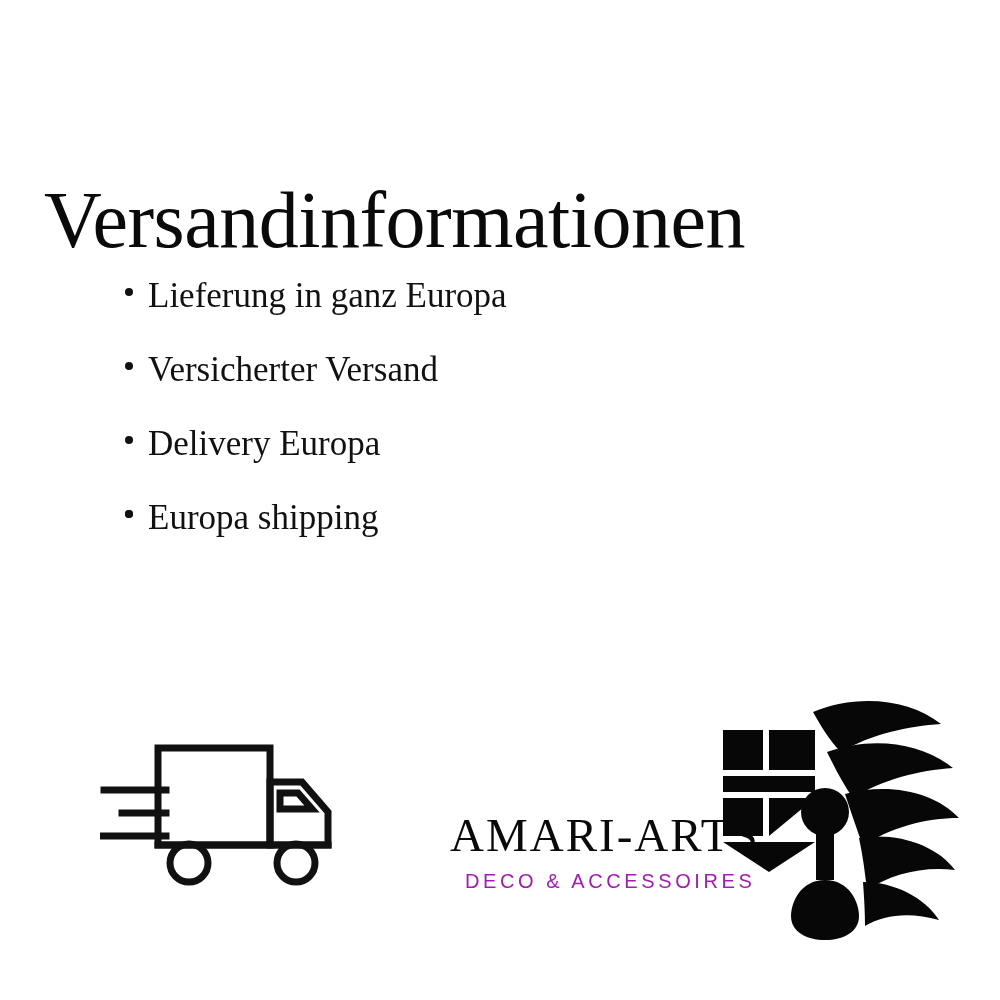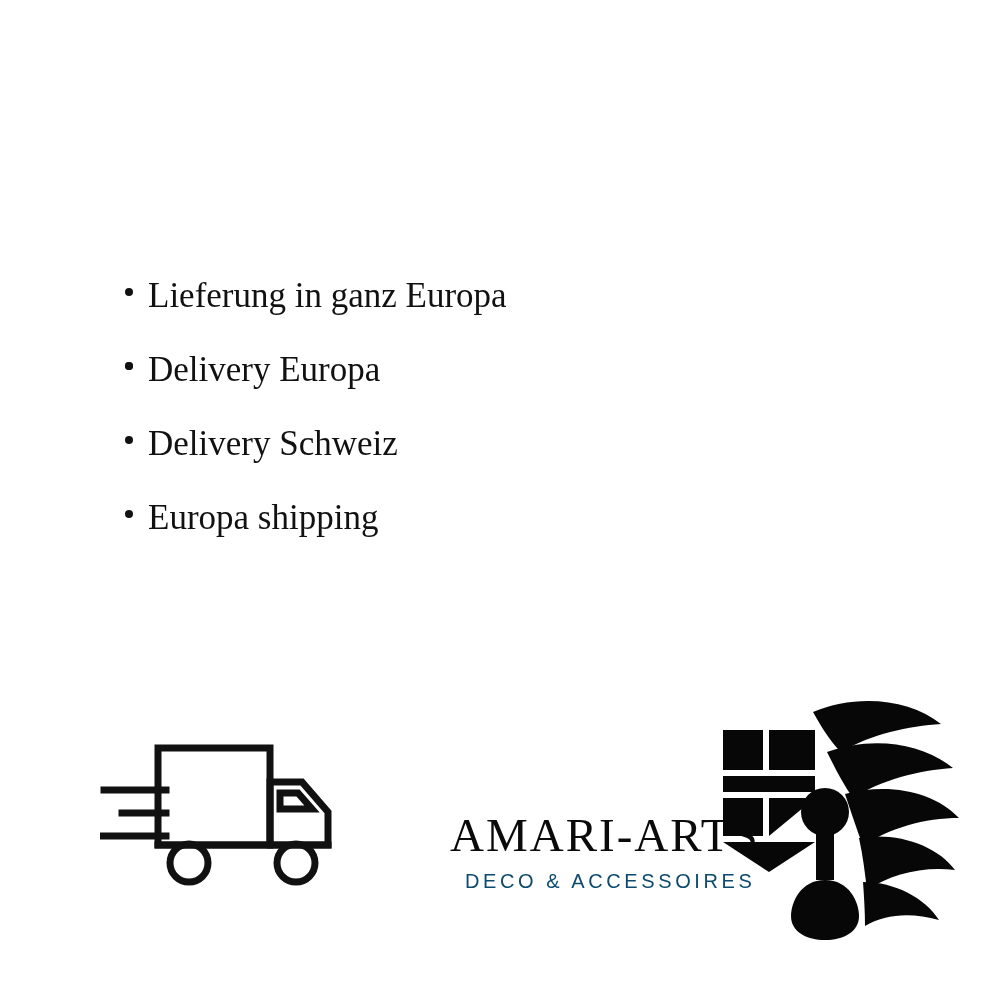--- a/index.html
+++ b/index.html
@@ -94,53 +94,54 @@
     white-space: nowrap;
   }
 
   .brand-sub {
     position: absolute;
     left: 25px;
     top: 180px;
     font-family: "Liberation Sans", sans-serif;
     font-size: 20px;
     letter-spacing: 3.6px;
-    color: #0c4a6e;
+    color: #a21caf;
     white-space: nowrap;
   }
 
   .headdress {
     position: absolute;
     left: 255px;
     top: 0px;
     width: 265px;
     height: 250px;
   }
 </style>
 </head>
 <body>
 
 <div class="page">
 
+  <h1 class="title">Versandinformationen</h1>
 
   <ul class="bullet-list">
     <li>
       <span class="dot"></span>
       <span>Lieferung in ganz Europa</span>
     </li>
     <li>
       <span class="dot"></span>
+      <span>Versicherter Versand</span>
     </li>
     <li>
       <span class="dot"></span>
       <span>Delivery Europa</span>
     </li>
     <li>
       <span class="dot"></span>
-      <span>Delivery Schweiz</span>
     </li>
     <li>
       <span class="dot"></span>
       <span>Europa shipping</span>
     </li>
   </ul>
 
   <div class="truck-icon">
     <svg viewBox="0 0 250 170" width="250" height="170" xmlns="http://www.w3.org/2000/svg">
       <g fill="none" stroke="#111111" stroke-width="7" stroke-linecap="square">

